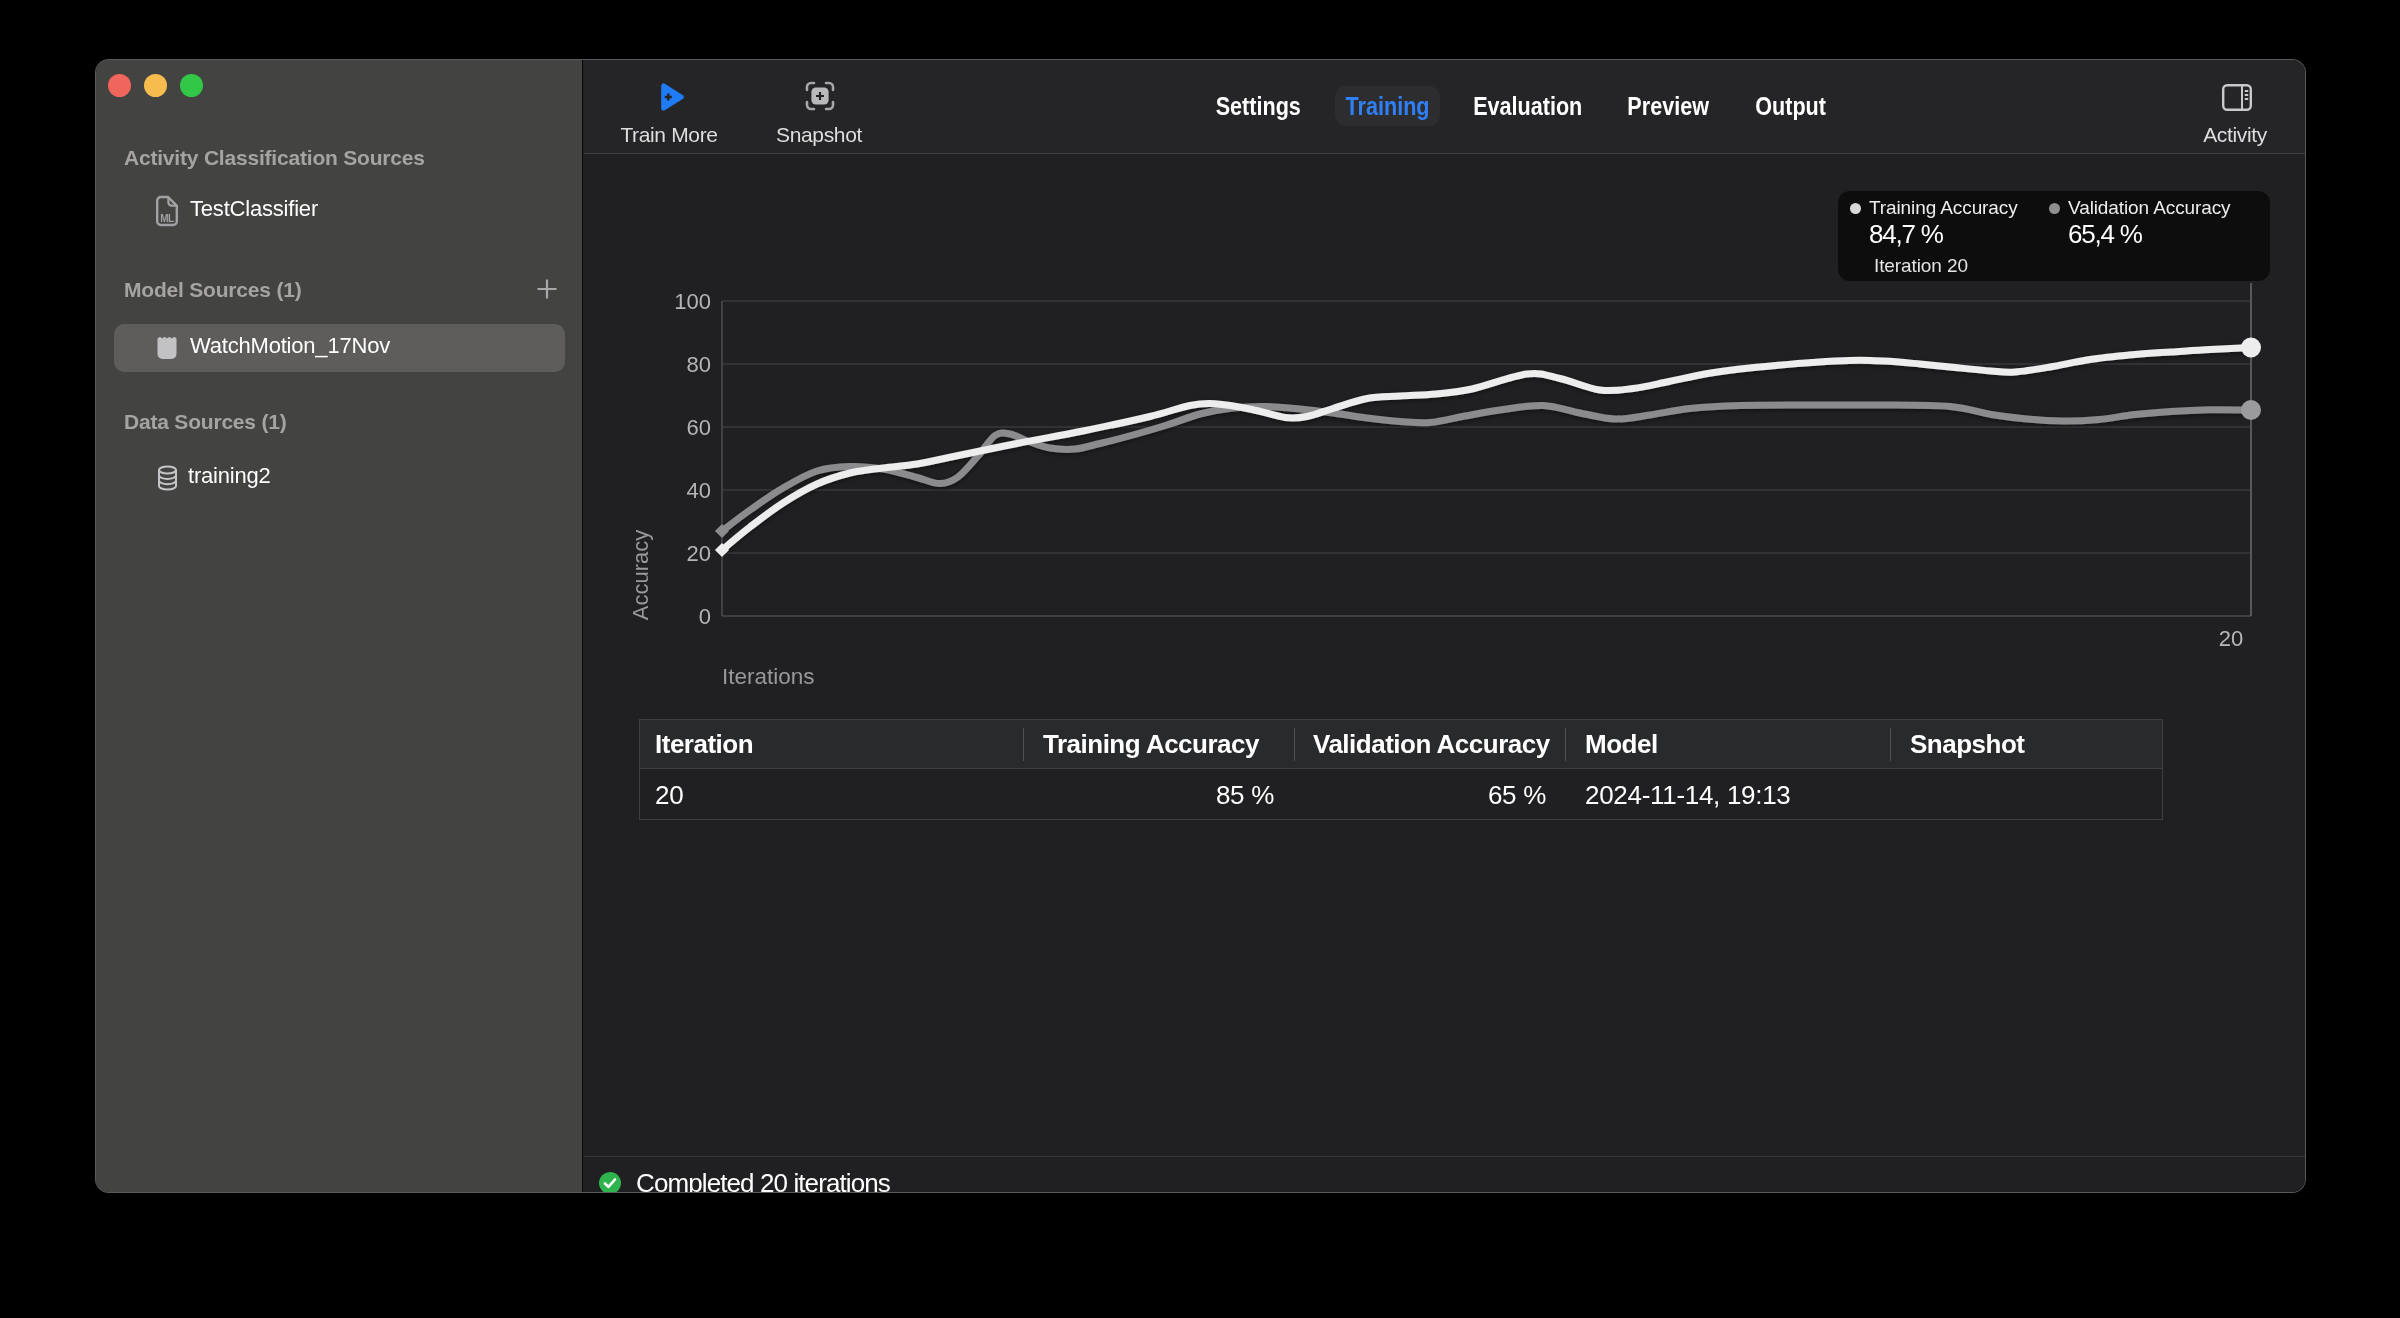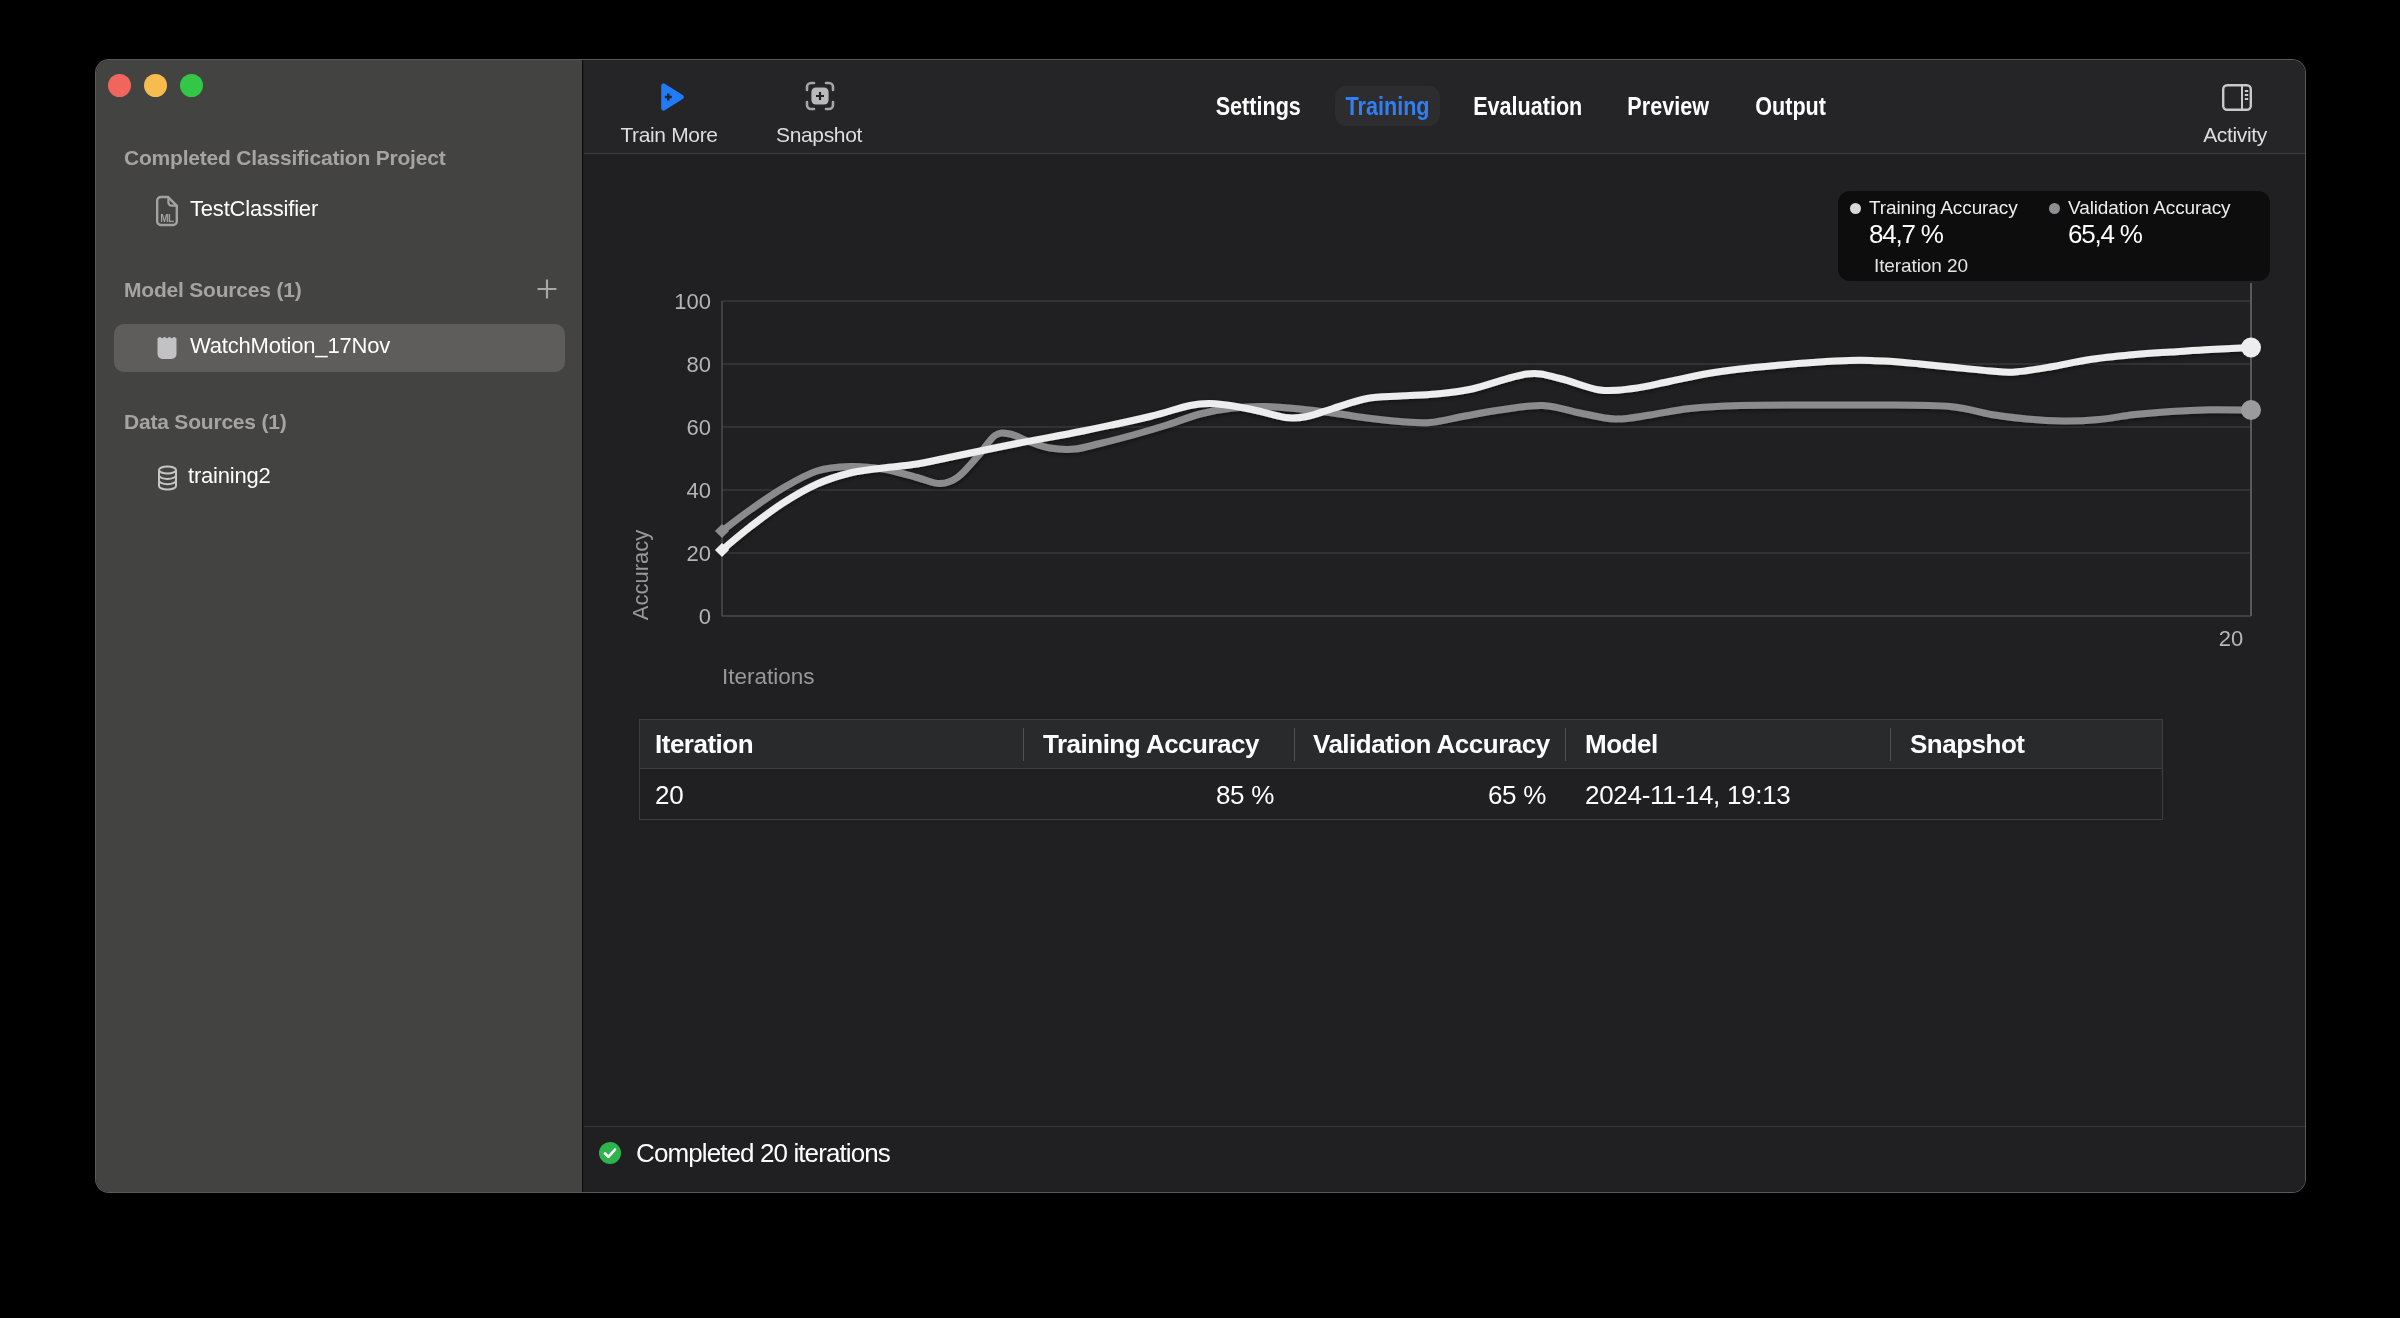--- a/index.html
+++ b/index.html
@@ -36,32 +36,32 @@
   
   #tbl { position:absolute; left:55px; top:659px; width:1524px; height:101px;
     border:1px solid #3e3e40; }
   #tbl-head { position:absolute; left:0; top:0; width:100%; height:49px; background:#292a2c;
     border-bottom:1px solid #3e3e40; }
   .th { position:absolute; top:0; height:49px; line-height:49px; font-size:26px;
     font-weight:bold; color:#fff; letter-spacing:-0.5px; white-space:nowrap; }
   .colsep { position:absolute; top:8px; width:1px; height:33px; background:#515153; }
   .td { position:absolute; top:49px; height:52px; line-height:52px; font-size:26px; letter-spacing:-0.3px; color:#fff; white-space:nowrap; }
   
-  #status { position:absolute; left:0; bottom:0; right:0; height:66px; background:#202022;
+  #status { position:absolute; left:0; bottom:0; right:0; height:36px; background:#202022;
     border-top:1px solid #39393b; }
 </style>
 </head>
 <body>
 <div id="win">
 
   <div id="sidebar">
     <div class="tl" style="left:12px; background:#f0665c;"></div>
     <div class="tl" style="left:48px; background:#f6bd4e;"></div>
     <div class="tl" style="left:84px; background:#33c748;"></div>
-    <div class="sb-head" style="left:28px; top:86px;">Completed Classification Project</div>
+    <div class="sb-head" style="left:28px; top:86px;">Activity Classification Sources</div>
     <svg class="abs" style="left:59px; top:135px;" width="24" height="32" viewBox="0 0 24 32">
       <path d="M2.2 5.6 a3.6 3.6 0 0 1 3.6-3.6 H13 L21.8 10.8 V26.4 a3.6 3.6 0 0 1 -3.6 3.6 H5.8 a3.6 3.6 0 0 1 -3.6-3.6 Z" fill="none" stroke="#a2a2a4" stroke-width="2.4"></path>
       <path d="M13.4 2.6 V7.4 a3.2 3.2 0 0 0 3.2 3.2 h4.8" fill="none" stroke="#a2a2a4" stroke-width="2.2"></path>
       <text x="12" y="26.5" font-size="10" font-weight="bold" fill="#a2a2a4" text-anchor="middle" font-family="Liberation Sans" letter-spacing="-0.5">ML</text>
     </svg>
     <div class="sb-item" style="left:94px; top:136px;">TestClassifier</div>
     <div class="sb-head" style="left:28px; top:218px;">Model Sources (1)</div>
     <svg class="abs" style="left:439px; top:217px;" width="24" height="24" viewBox="0 0 24 24">
       <path d="M12 2.5 V21.5 M2.5 12 H21.5" stroke="#a8a8aa" stroke-width="2.2"></path>
     </svg>

